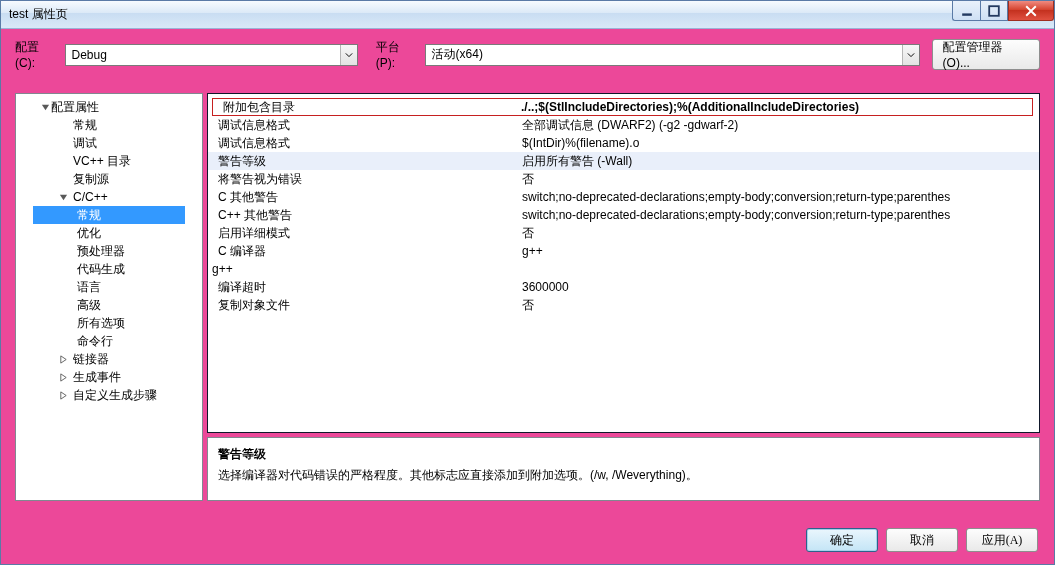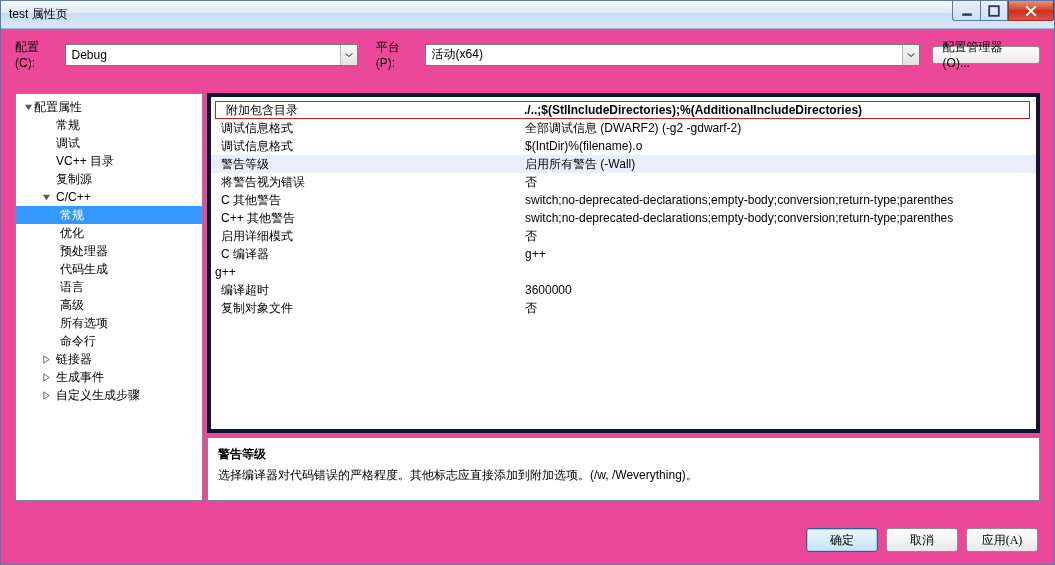--- a/index.html
+++ b/index.html
@@ -14,33 +14,33 @@
 .winbtn.close { width:46px; background: linear-gradient(#f08b80,#d64531 45%,#c22f1d 46%,#e05040); color:#fff; border-color:#9e2e20; border-bottom-right-radius:3px;}
 .winbtn svg { width:12px; height:12px; }
 .client { flex:1; background: #ec4899; padding: 10px 14px 10px 14px; display:flex; flex-direction:column; gap:23px; }
 .toprow { display:flex; align-items:center; gap:6px; }
 .lbl { color:#000; }
 .combo { position:relative; display:inline-flex; align-items:center; background:#fff; border:1px solid #7a7a7a; height:22px; padding:0 20px 0 6px; }
 .combo.large { width:296px; }
 .combo.mid { width:500px; }
 .combo .arrow { position:absolute; right:0; top:0; bottom:0; width:17px; border-left:1px solid #b5b5b5; background:linear-gradient(#f7f7f7,#e3e3e3); display:flex; align-items:center; justify-content:center; }
 .combo .arrow svg{ width:8px; height:8px; }
-.btn { height:18px; padding:0 10px; background:linear-gradient(#fdfdfd,#e9e9e9); border:1px solid #8e8e8e; border-radius:3px; color:#000; display:inline-flex; align-items:center; }
+.btn { height:31px; padding:0 10px; background:linear-gradient(#fdfdfd,#e9e9e9); border:1px solid #8e8e8e; border-radius:3px; color:#000; display:inline-flex; align-items:center; }
 .mainarea { flex:1; display:flex; gap:4px; min-height:0; }
-.treepanel { width:188px; background:#fff; border:1px solid #828790; padding:4px 0; overflow:hidden; }
+.treepanel { width:188px; background:#fff; border:1px solid #828790; padding:4px 17px; overflow:hidden; }
 .node { display:flex; align-items:center; height:18px; padding-left:6px; cursor:default; }
 .node .tw { width:12px; display:inline-flex; justify-content:center; align-items:center; color:#595959;}
 .node .tw svg{width:9px;height:9px;}
 .node.indent1 .label{ padding-left: 0px; }
 .node.indent2 { padding-left: 24px; }
 .node.indent3 { padding-left: 40px; }
 .node.selected { background:#3399ff; color:#fff; }
 .node .label { padding-left:4px; }
 .rightpanel { flex:1; display:flex; flex-direction:column; gap:4px; min-width:0;}
-.gridpanel { flex:1; background:#fff; border:4px solid #0f172a; overflow:hidden; position:relative;}
+.gridpanel { flex:1; background:#fff; border:1px solid #0f172a; overflow:hidden; position:relative;}
 .gridinner { padding:2px 0;}
 .row { display:flex; height:18px; align-items:center; }
 .row .k { width:310px; padding-left:10px; overflow:hidden; text-overflow:ellipsis; white-space:nowrap;}
 .row .v { flex:1; padding-left:4px; overflow:hidden; text-overflow:ellipsis; white-space:nowrap;}
 .row.hl { border:1px solid #c62020; margin:2px 6px 0 4px; height:18px;}
 .row.hl .k{ width:304px; font-weight:normal;}
 .row.hl .v{ font-weight:bold; }
 .row.sel { background:#e9effa; }
 .descpanel { height:64px; background:#fff; border:1px solid #828790; padding:8px 10px; overflow:hidden;}
 .descpanel .dt { font-weight:bold; margin-bottom:4px;}

